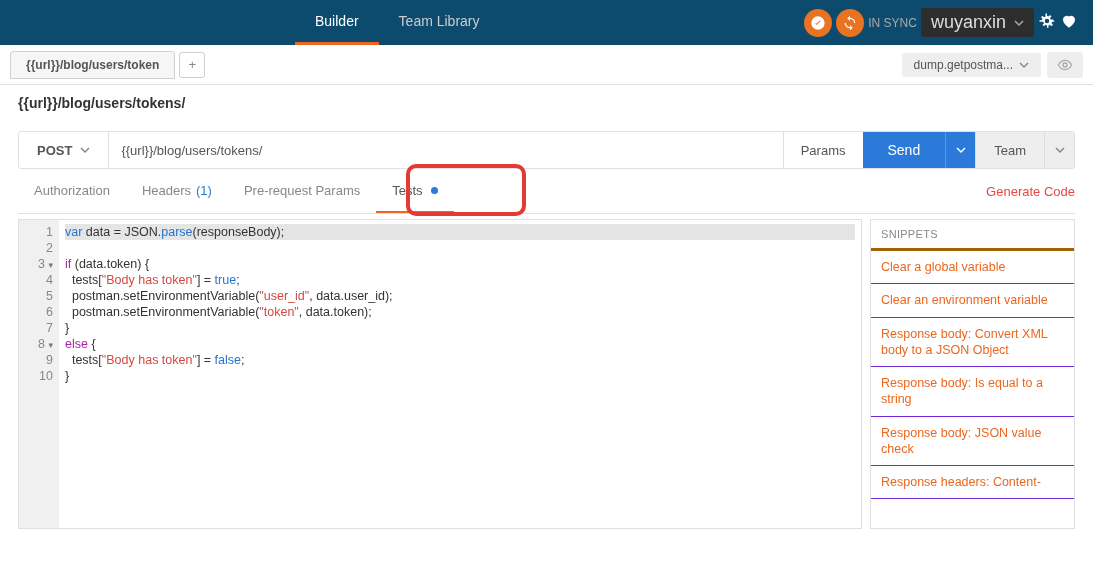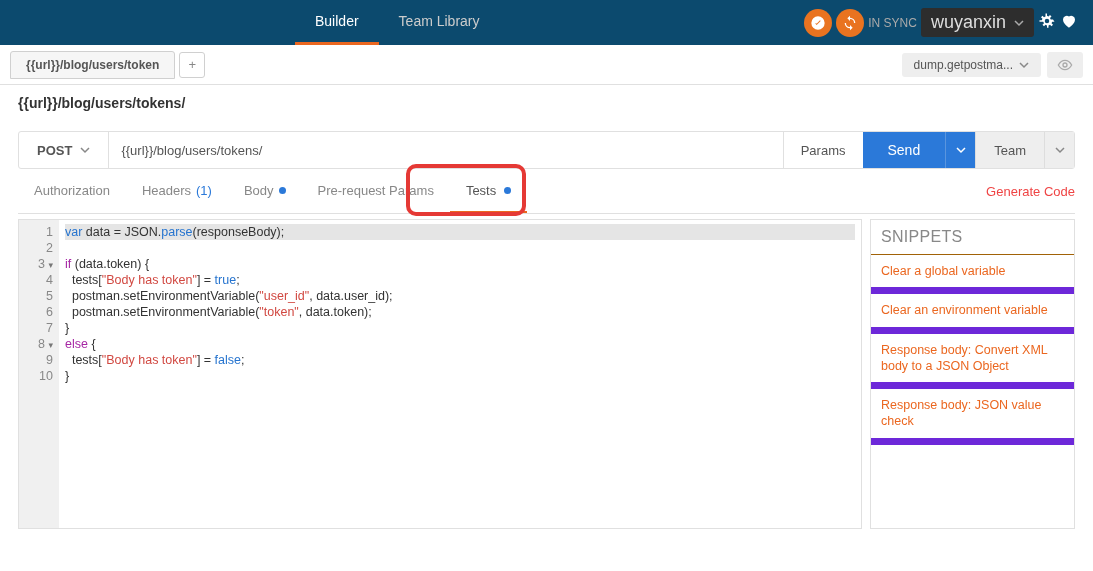--- a/index.html
+++ b/index.html
@@ -41,22 +41,22 @@
     .code-editor { flex:1; border:1px solid #e0e0e0; display:flex; font-family:Menlo,Monaco,monospace; font-size:12.5px; overflow:hidden; margin-right:8px; }
     .gutter { width:40px; background:#f0f0f0; color:#888; text-align:right; padding:4px 6px 0 0; user-select:none; }
     .gutter div { height:16px; line-height:16px; }
     .fold { font-size:9px; color:#777; }
     .code-body { flex:1; padding:4px 6px 0 6px; white-space:pre; line-height:16px; color:#333; }
     .code-body .hl { background:#e5e5e5; display:block; }
     .kw { color:#2674cf; }
     .str { color:#d14841; }
     .ctrl { color:#a626a4; }
     .sidebar { width:205px; border:1px solid #e0e0e0; }
-    .snip-head { padding:8px 10px; font-size:16px; color:#888; border-bottom:1px solid #a16207; letter-spacing:.3px; }
-    .snip-item { padding:8px 10px; border-bottom:7px solid #6d28d9; color:#eb6720; font-size:12.5px; cursor:pointer; line-height:1.3; }
+    .snip-head { padding:8px 10px; font-size:11px; color:#888; border-bottom:3px solid #a16207; letter-spacing:.3px; }
+    .snip-item { padding:8px 10px; border-bottom:1px solid #6d28d9; color:#eb6720; font-size:12.5px; cursor:pointer; line-height:1.3; }
     .chev { width:10px; height:10px; }
   </style>
 </head>
 <body>
 
 <div class="topbar">
   <div class="nav-tabs-top">
     <div class="nav-top active">Builder</div>
     <div class="nav-top">Team Library</div>
   </div>
@@ -135,24 +135,20 @@
         </svg>
     </div>
   </div>
 
   <div class="sub-tabs">
     <div class="sub-tab">Authorization</div>
     <div class="sub-tab">
       <span>Headers</span>
       <span class="badge-blue">(1)</span>
     </div>
-    <div class="sub-tab">
-      <span>Body</span>
-      <span class="dot-blue"></span>
-    </div>
     <div class="sub-tab">Pre-request Params</div>
     <div class="sub-tab active">
       <span>Tests</span>
       <span class="dot-blue"></span>
     </div>
     <div class="gen-code">Generate Code</div>
     <div class="highlight-box"></div>
   </div>
 
   <div class="editor-wrap">
@@ -177,16 +173,18 @@
 }
 <span class="ctrl">else</span> {
   tests[<span class="str">"Body has token"</span>] = <span class="kw">false</span>;
 }</div>
     </div>
     <div class="sidebar">
       <div class="snip-head">SNIPPETS</div>
       <div class="snip-item">Clear a global variable</div>
       <div class="snip-item">Clear an environment variable</div>
       <div class="snip-item">Response body: Convert XML body to a JSON Object</div>
+      <div class="snip-item">Response body: Is equal to a string</div>
       <div class="snip-item">Response body: JSON value check</div>
+      <div class="snip-item">Response headers: Content-</div>
     </div>
   </div>
 </div>
 
 </body></html>

